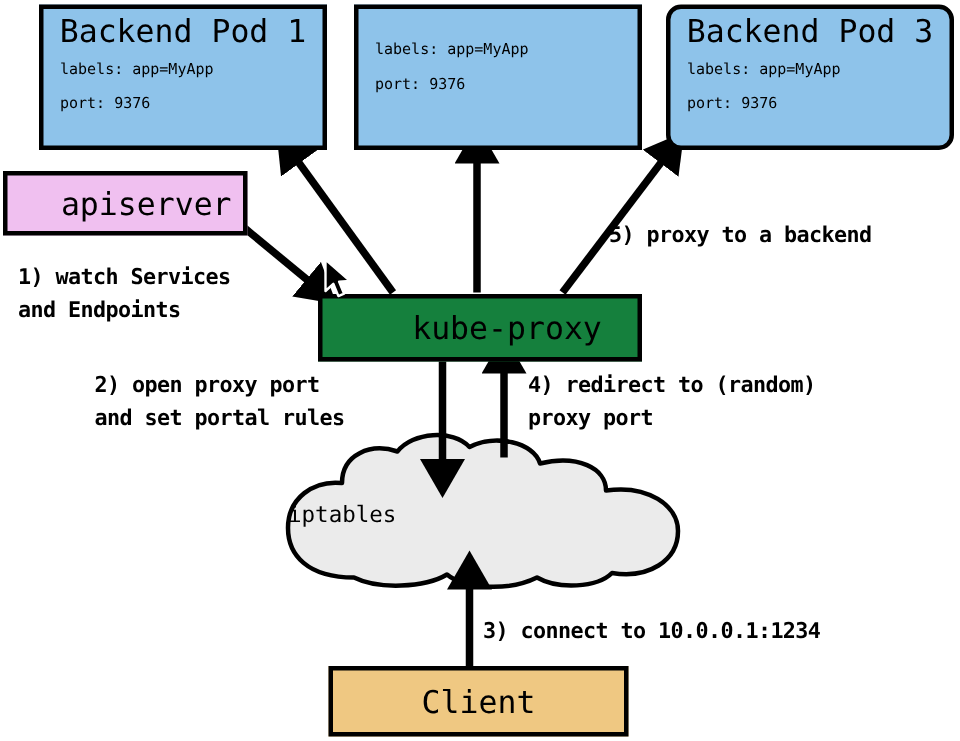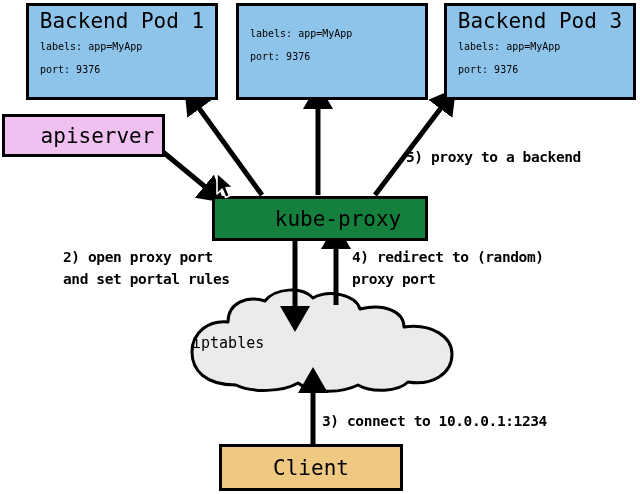--- a/index.html
+++ b/index.html
@@ -51,21 +51,21 @@
   }
   .pod-line {
     font-size: 10px;
     line-height: 23px;
     color: #000;
     padding-left: 11px;
     white-space: nowrap;
   }
   #pod-1 { left: 26px;  top: 3px; }
   #pod-2 { left: 236px; top: 3px; }
-  #pod-3 { left: 444px; top: 3px; }
+  #pod-3 { left: 444px; top: 3px; border-radius: 10px; }
 
   
   #apiserver {
     left: 2px;
     top: 114px;
     width: 163px;
     height: 43px;
     background: #f0c0f0;
     align-items: center;
     justify-content: center;
@@ -93,21 +93,21 @@
     font-size: 21px;
     line-height: 24px;
     color: #000;
     white-space: nowrap;
   }
 
   
   #client {
     left: 219px;
     top: 444px;
-    width: 184px;
+    width: 200px;
     height: 47px;
     background: #efc882;
     align-items: center;
     justify-content: center;
   }
   #client .node-label {
     font-size: 21px;
     line-height: 24px;
     color: #000;
     white-space: nowrap;
@@ -217,20 +217,22 @@
   <div class="node" id="kube-proxy">
     <div class="node-label">kube-proxy</div>
   </div>
 
   <div id="iptables-label">iptables</div>
 
   <div class="node" id="client">
     <div class="node-label">Client</div>
   </div>
 
+  <div class="step-label" id="step-1">1) watch Services
+and Endpoints</div>
   <div class="step-label" id="step-2">2) open proxy port
 and set portal rules</div>
   <div class="step-label" id="step-3">3) connect to 10.0.0.1:1234</div>
   <div class="step-label" id="step-4">4) redirect to (random)
 proxy port</div>
   <div class="step-label" id="step-5">5) proxy to a backend</div>
 
   <svg id="cursor" width="22" height="30" viewBox="0 0 22 30" xmlns="http://www.w3.org/2000/svg">
     <path d="M1,1 L1,22 L6.2,17.2 L9.6,25.4 L13.4,23.8 L10.1,15.8 L17.2,15.3 Z" fill="#000000" stroke="#ffffff" stroke-width="1.6" stroke-linejoin="round"></path>
   </svg>

